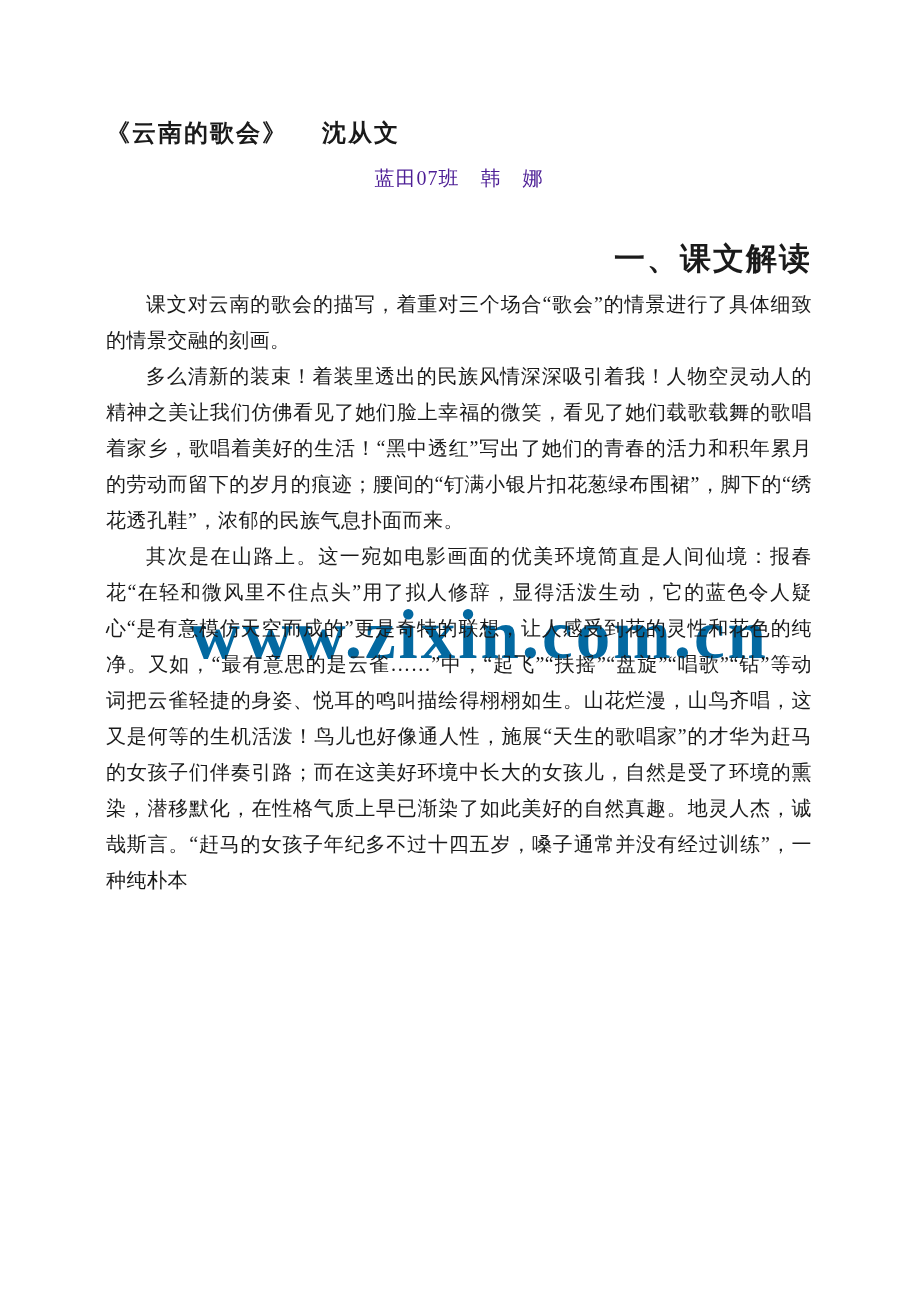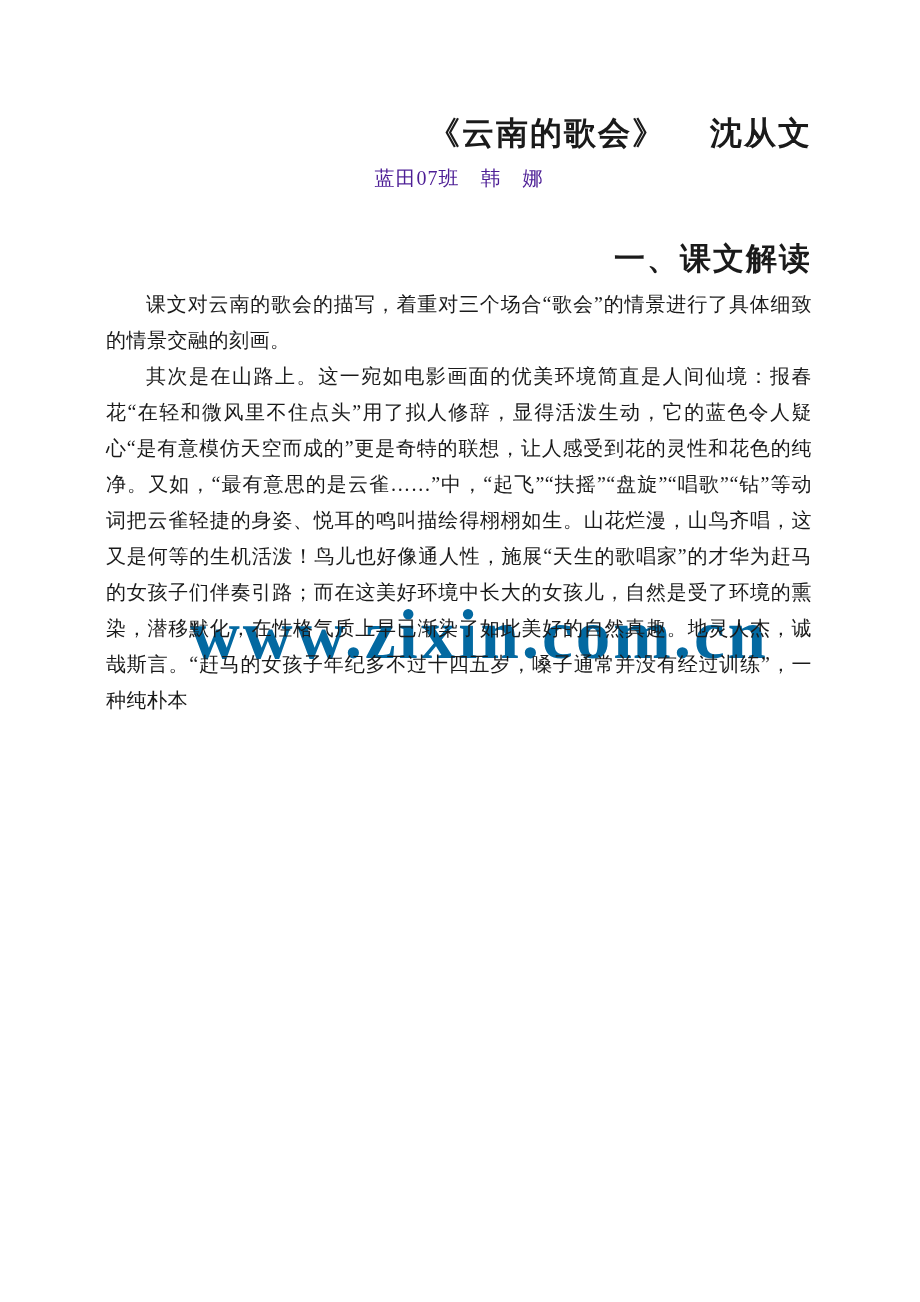--- a/index.html
+++ b/index.html
@@ -30,23 +30,23 @@
     line-height: 1;
     user-select: none;
   }
   .content {
     position: relative;
     z-index: 1;
     padding: 0 108px 0 106px;
   }
   .doc-title {
     margin: 112px 0 0 0;
-    font-size: 32px;
+    font-size: 24px;
     font-weight: bold;
-    text-align: right;
+    text-align: left;
     line-height: 42px;
     letter-spacing: 2px;
   }
   .author-line {
     margin: 10px 0 0 0;
     font-size: 20px;
     font-weight: normal;
     text-align: center;
     line-height: 28px;
     color: #4c1d95;
@@ -82,18 +82,19 @@
   <div class="content">
 
     <h1 class="doc-title">《云南的歌会》　 沈从文</h1>
 
     <div class="author-line">蓝田07班　韩　娜</div>
 
     <h2 class="section-heading">一、课文解读</h2>
 
     <div class="body-text">
       <p>课文对云南的歌会的描写，着重对三个场合“歌会”的情景进行了具体细致的情景交融的刻画。</p>
+      <p>多么清新的装束！着装里透出的民族风情深深吸引着我！人物空灵动人的精神之美让我们仿佛看见了她们脸上幸福的微笑，看见了她们载歌载舞的歌唱着家乡，歌唱着美好的生活！“黑中透红”写出了她们的青春的活力和积年累月的劳动而留下的岁月的痕迹；腰间的“钉满小银片扣花葱绿布围裙”，脚下的“绣花透孔鞋”，浓郁的民族气息扑面而来。</p>
       <p>其次是在山路上。这一宛如电影画面的优美环境简直是人间仙境：报春花“在轻和微风里不住点头”用了拟人修辞，显得活泼生动，它的蓝色令人疑心“是有意模仿天空而成的”更是奇特的联想，让人感受到花的灵性和花色的纯净。又如，“最有意思的是云雀……”中，“起飞”“扶摇”“盘旋”“唱歌”“钻”等动词把云雀轻捷的身姿、悦耳的鸣叫描绘得栩栩如生。山花烂漫，山鸟齐唱，这又是何等的生机活泼！鸟儿也好像通人性，施展“天生的歌唱家”的才华为赶马的女孩子们伴奏引路；而在这美好环境中长大的女孩儿，自然是受了环境的熏染，潜移默化，在性格气质上早已渐染了如此美好的自然真趣。地灵人杰，诚哉斯言。“赶马的女孩子年纪多不过十四五岁，嗓子通常并没有经过训练”，一种纯朴本</p>
     </div>
 
   </div>
 
 </div>
 
 </body></html>

